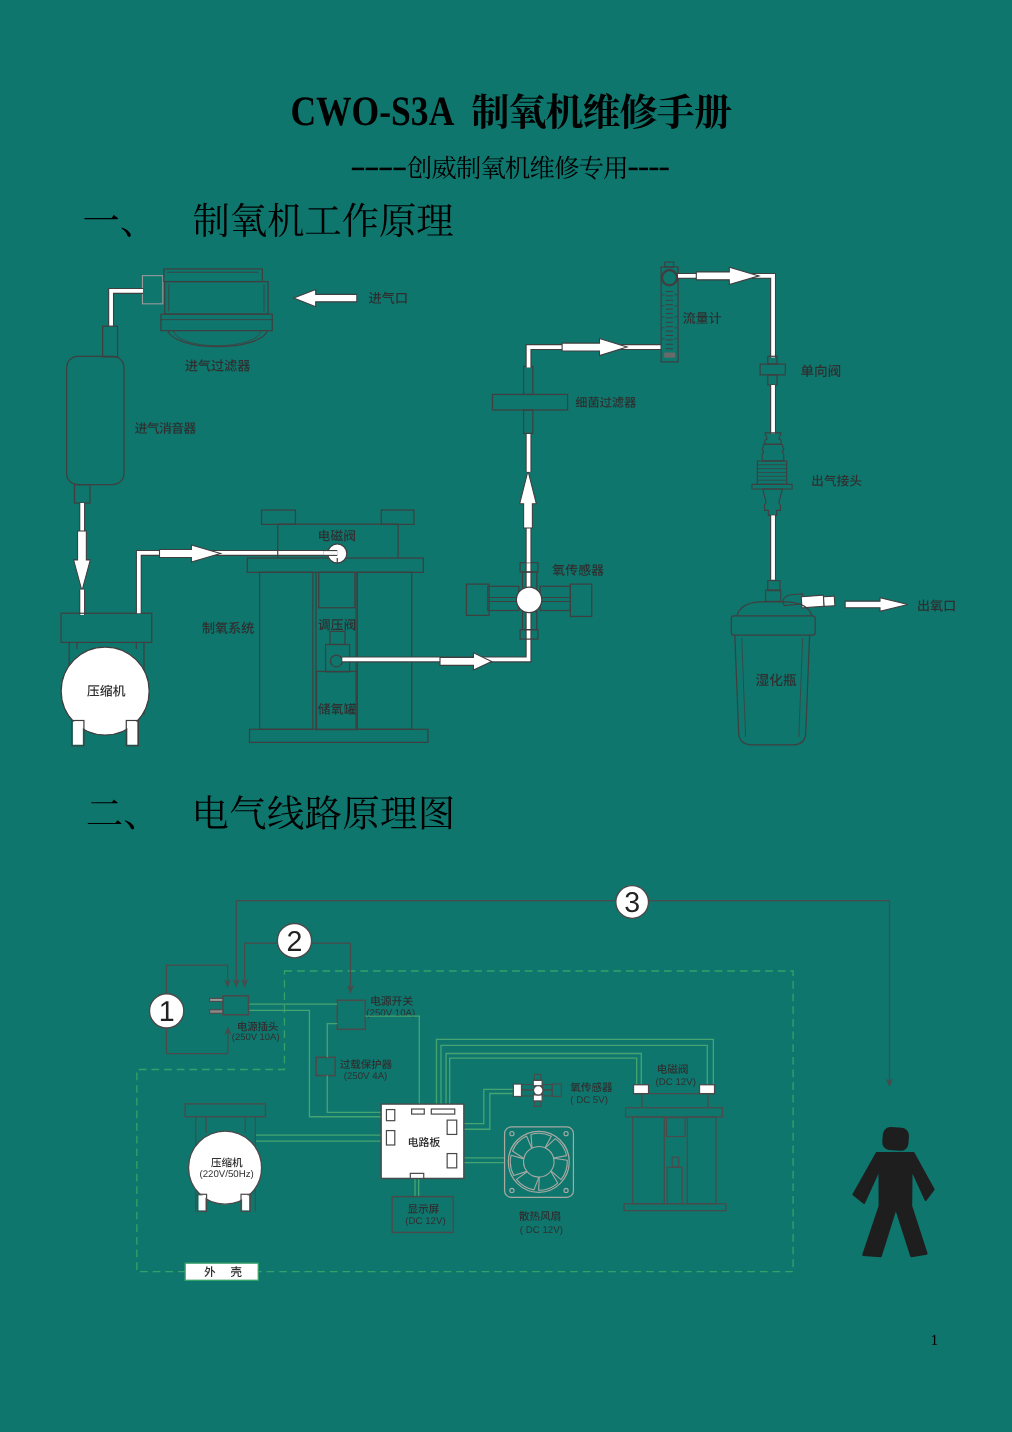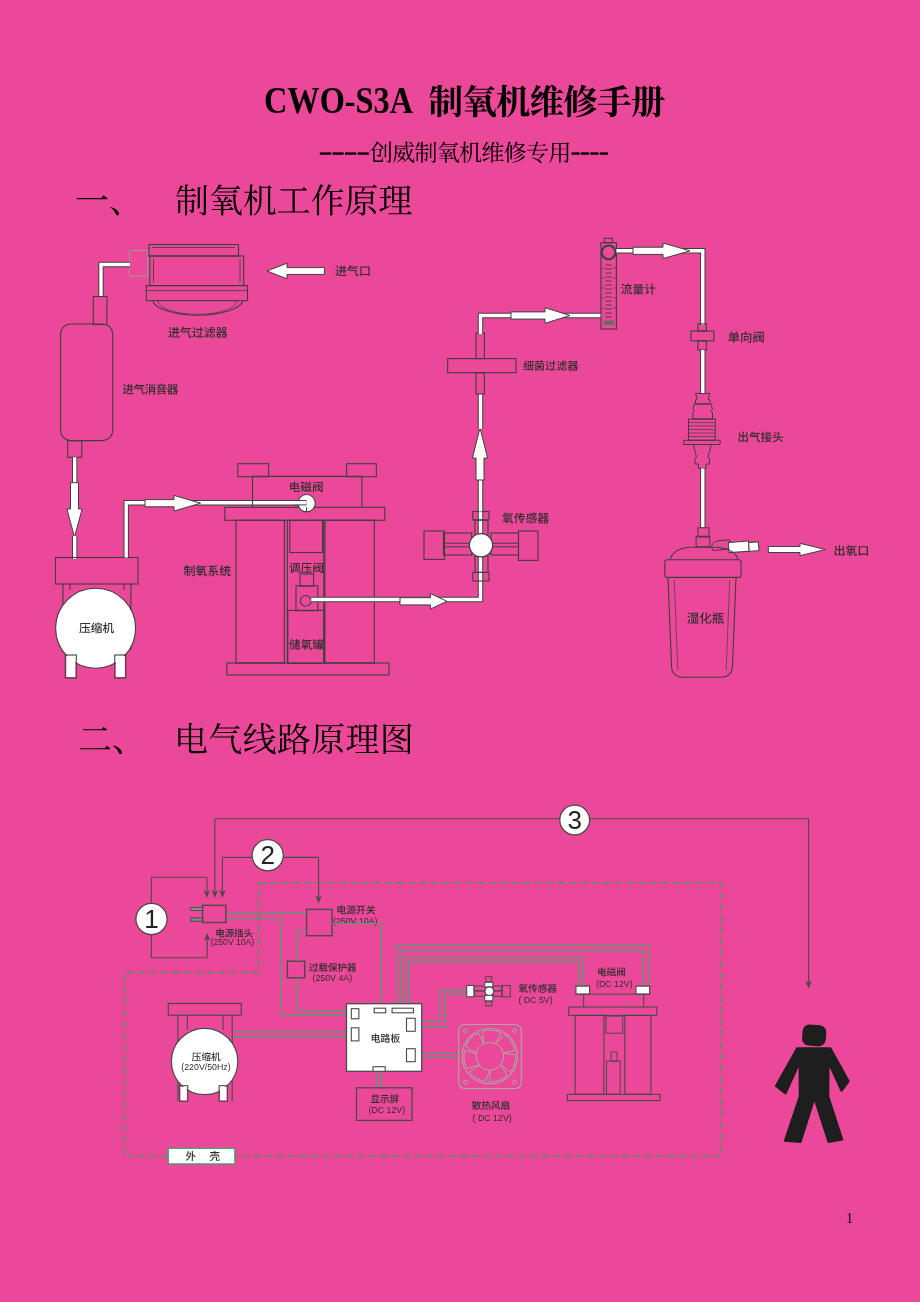--- a/index.html
+++ b/index.html
@@ -1,15 +1,15 @@
 <!DOCTYPE html>
 <html><head><meta charset="utf-8">
 <style>
 html,body{margin:0;padding:0;background:#fff;}
-#page{position:relative;width:920px;height:1302px;background:#ec4899;overflow:hidden;}
+#page{position:relative;width:920px;height:1302px;background:#0f766e;overflow:hidden;}
 </style></head>
 <body>
 <div id="page">
 <svg width="920" height="1302" viewBox="0 0 920 1302">
 <text x="264" y="113.3" font-family="Liberation Serif, sans-serif" font-size="38" font-weight="bold" fill="#000" text-anchor="start" textLength="149" lengthAdjust="spacingAndGlyphs">CWO-S3A</text>
 <path d="M437.5 85.1 442.5 85.6Q442.5 85.9 442.2 86.2Q442.0 86.4 441.3 86.5V115.9Q441.3 116.1 440.8 116.4Q440.3 116.8 439.6 117.0Q438.9 117.2 438.2 117.2H437.5ZM429.4 96.4H444.3L446.4 93.8Q446.4 93.8 447.0 94.3Q447.6 94.8 448.4 95.5Q449.3 96.2 450.0 96.8Q449.8 97.4 449.1 97.4H429.7ZM432.4 85.9 437.4 87.3Q437.3 87.6 436.9 87.8Q436.6 88.0 436.0 88.0Q434.9 90.4 433.5 92.4Q432.0 94.4 430.4 95.9L429.9 95.6Q430.4 94.4 430.9 92.8Q431.4 91.2 431.8 89.4Q432.1 87.6 432.4 85.9ZM432.8 90.9H443.7L445.6 88.3Q445.6 88.3 446.2 88.8Q446.8 89.3 447.7 90.0Q448.5 90.7 449.2 91.4Q449.1 91.9 448.2 91.9H432.8ZM444.2 101.4H443.9L445.6 99.5L449.4 102.3Q449.3 102.5 448.9 102.7Q448.5 103.0 448.0 103.1V110.2Q448.0 111.5 447.7 112.3Q447.5 113.2 446.6 113.7Q445.7 114.2 443.9 114.4Q443.9 113.5 443.8 112.9Q443.8 112.3 443.6 111.9Q443.4 111.5 443.0 111.2Q442.7 110.9 442.0 110.8V110.3Q442.0 110.3 442.4 110.3Q442.7 110.4 443.1 110.4Q443.6 110.4 443.8 110.4Q444.2 110.4 444.2 109.9ZM430.9 101.4V99.9L434.7 101.4H445.7V102.4H434.6V113.4Q434.6 113.5 434.1 113.8Q433.6 114.1 432.9 114.3Q432.2 114.5 431.4 114.5H430.9ZM450.6 87.5 455.3 87.9Q455.3 88.2 455.0 88.5Q454.8 88.7 454.1 88.8V108.5Q454.1 108.7 453.7 108.9Q453.3 109.2 452.6 109.4Q452.0 109.6 451.3 109.6H450.6ZM456.9 85.4 461.9 85.9Q461.9 86.2 461.6 86.5Q461.3 86.7 460.6 86.8V112.7Q460.6 114.0 460.3 115.0Q460.0 115.9 458.9 116.5Q457.9 117.0 455.8 117.3Q455.7 116.3 455.5 115.7Q455.3 115.0 455.0 114.5Q454.6 114.1 453.9 113.8Q453.3 113.5 452.1 113.3V112.8Q452.1 112.8 452.6 112.9Q453.1 112.9 453.9 112.9Q454.6 113.0 455.3 113.0Q455.9 113.0 456.2 113.0Q456.6 113.0 456.8 112.9Q456.9 112.7 456.9 112.4Z M485.5 96.3H485.1L487.1 94.0L491.2 97.1Q491.0 97.3 490.6 97.5Q490.3 97.7 489.7 97.7Q489.7 99.6 489.8 101.8Q490.0 103.9 490.4 105.9Q490.8 107.9 491.5 109.5Q492.2 111.0 493.2 111.7Q493.5 111.9 493.7 111.9Q493.9 111.8 494.0 111.5Q494.3 110.8 494.7 110.0Q495.0 109.1 495.2 108.2L495.6 108.2L495.3 113.2Q496.7 115.5 495.8 116.6Q495.2 117.2 494.3 117.3Q493.5 117.3 492.6 116.9Q491.7 116.5 491.1 115.9Q489.4 114.6 488.3 112.6Q487.2 110.5 486.6 107.9Q486.0 105.2 485.8 102.3Q485.6 99.3 485.5 96.3ZM466.5 96.3H487.8V97.2H466.8ZM471.7 92.5H486.1L488.2 89.9Q488.2 89.9 488.6 90.2Q489.0 90.5 489.6 90.9Q490.2 91.4 490.8 92.0Q491.5 92.5 492.0 93.0Q491.9 93.5 491.1 93.5H472.0ZM471.4 88.8H488.3L490.5 86.0Q490.5 86.0 490.9 86.3Q491.3 86.6 492.0 87.1Q492.6 87.6 493.3 88.1Q494.0 88.7 494.6 89.3Q494.5 89.8 493.6 89.8H470.9ZM471.0 84.8 476.7 86.4Q476.6 86.7 476.3 86.8Q476.0 86.9 475.3 86.8Q474.2 88.9 472.4 91.0Q470.6 93.0 468.5 94.7Q466.3 96.3 463.8 97.5L463.5 97.1Q465.2 95.8 466.7 93.7Q468.2 91.7 469.3 89.4Q470.4 87.1 471.0 84.8ZM465.6 102.5H480.1L482.2 99.9Q482.2 99.9 482.8 100.4Q483.4 100.9 484.3 101.6Q485.2 102.2 486.0 102.9Q485.8 103.4 485.0 103.4H465.8ZM473.1 102.6H477.3V116.4Q477.2 116.6 476.3 117.0Q475.5 117.3 473.9 117.3H473.1ZM477.2 97.3 482.5 98.6Q482.4 98.9 482.1 99.1Q481.8 99.3 481.2 99.3Q480.3 100.1 479.0 101.1Q477.7 102.1 476.4 102.9H475.8Q476.3 101.7 476.7 100.1Q477.0 98.5 477.2 97.3ZM469.4 97.5Q471.5 97.8 472.6 98.4Q473.7 99.0 474.1 99.8Q474.5 100.5 474.4 101.2Q474.2 101.9 473.7 102.3Q473.1 102.8 472.3 102.8Q471.6 102.8 470.8 102.1Q470.7 100.9 470.2 99.7Q469.7 98.5 469.1 97.7ZM464.6 110.5H481.0L483.2 107.9Q483.2 107.9 483.6 108.2Q484.0 108.5 484.6 108.9Q485.2 109.4 485.9 109.9Q486.6 110.5 487.1 111.0Q487.0 111.5 486.2 111.5H464.9ZM466.6 106.3H479.1L481.2 103.7Q481.2 103.7 481.6 104.0Q482.0 104.3 482.6 104.8Q483.2 105.2 483.9 105.8Q484.6 106.3 485.1 106.8Q485.0 107.3 484.2 107.3H466.9Z M514.3 87.9H523.2V88.9H514.3ZM512.5 87.9V87.5V86.3L517.0 87.9H516.4V99.9Q516.4 102.4 516.1 104.8Q515.8 107.3 514.9 109.6Q514.1 111.8 512.2 113.8Q510.4 115.8 507.2 117.4L506.8 117.1Q509.4 114.8 510.6 112.1Q511.8 109.4 512.1 106.3Q512.5 103.3 512.5 100.0ZM520.7 87.9H520.3L522.3 85.6L526.1 88.7Q525.9 88.9 525.6 89.1Q525.3 89.3 524.7 89.4V111.9Q524.7 112.3 524.8 112.4Q524.9 112.6 525.1 112.6H525.7Q525.9 112.6 526.0 112.6Q526.2 112.6 526.3 112.6Q526.5 112.6 526.6 112.5Q526.8 112.4 526.9 112.2Q527.1 112.0 527.3 111.3Q527.5 110.6 527.7 109.7Q527.9 108.9 528.1 108.1H528.5L528.6 112.4Q529.3 112.8 529.6 113.2Q529.8 113.5 529.8 114.1Q529.8 115.2 528.8 115.8Q527.7 116.3 525.3 116.3H523.8Q522.5 116.3 521.8 116.0Q521.2 115.7 521.0 114.9Q520.7 114.2 520.7 113.0ZM496.9 93.2H506.7L508.5 90.5Q508.5 90.5 508.9 90.8Q509.2 91.1 509.7 91.6Q510.3 92.1 510.8 92.6Q511.4 93.2 511.9 93.7Q511.7 94.2 510.9 94.2H497.2ZM501.7 93.2H505.8V93.8Q504.8 98.4 502.7 102.3Q500.5 106.1 497.1 109.1L496.7 108.8Q498.0 106.7 499.0 104.1Q500.0 101.5 500.7 98.8Q501.3 96.0 501.7 93.2ZM502.1 84.8 507.3 85.3Q507.2 85.7 507.0 85.9Q506.7 86.2 506.0 86.3V116.1Q506.0 116.3 505.5 116.6Q505.1 116.9 504.4 117.1Q503.7 117.3 502.9 117.3H502.1ZM506.0 96.9Q508.1 97.5 509.3 98.4Q510.4 99.3 510.9 100.2Q511.3 101.1 511.1 101.8Q511.0 102.5 510.5 103.0Q509.9 103.4 509.2 103.4Q508.5 103.4 507.7 102.7Q507.7 101.8 507.4 100.8Q507.1 99.7 506.6 98.8Q506.2 97.8 505.7 97.1Z M551.1 84.6Q553.3 85.2 554.5 86.1Q555.8 87.0 556.2 87.9Q556.6 88.9 556.4 89.7Q556.2 90.5 555.6 91.0Q555.0 91.4 554.1 91.4Q553.3 91.4 552.5 90.6Q552.5 89.6 552.3 88.5Q552.1 87.5 551.7 86.5Q551.3 85.6 550.7 84.8ZM551.5 86.6Q551.4 86.8 551.1 87.0Q550.9 87.2 550.2 87.2Q549.3 89.4 547.9 91.9Q546.5 94.4 544.6 96.8Q542.7 99.1 540.3 101.0L540.0 100.7Q541.2 99.0 542.1 97.0Q543.1 94.9 543.9 92.8Q544.7 90.6 545.2 88.6Q545.8 86.6 546.1 84.9ZM547.8 116.1Q547.8 116.3 547.0 116.8Q546.2 117.3 544.8 117.3H544.1V94.2L545.8 91.1L548.3 92.0H547.8ZM555.4 92.0V114.3H551.7V92.0ZM559.8 110.8Q559.8 110.8 560.2 111.1Q560.6 111.4 561.2 111.9Q561.7 112.4 562.4 113.0Q563.0 113.5 563.5 114.0Q563.4 114.6 562.6 114.6H545.9V113.6H557.7ZM558.7 103.5Q558.7 103.5 559.1 103.9Q559.5 104.2 560.0 104.6Q560.5 105.1 561.1 105.6Q561.7 106.2 562.2 106.7Q562.0 107.2 561.2 107.2H546.0V106.2H556.9ZM558.7 96.5Q558.7 96.5 559.1 96.7Q559.5 97.0 560.0 97.5Q560.5 98.0 561.1 98.5Q561.7 99.1 562.2 99.5Q562.0 100.1 561.2 100.1H546.0V99.1H556.9ZM559.5 89.3Q559.5 89.3 559.8 89.6Q560.2 89.9 560.8 90.4Q561.4 90.9 562.0 91.4Q562.6 92.0 563.1 92.5Q563.0 93.0 562.2 93.0H545.7V92.0H557.5ZM544.3 93.5Q544.2 93.9 543.6 94.0Q543.1 94.1 542.3 93.8L543.3 93.5Q542.5 94.8 541.3 96.3Q540.0 97.8 538.6 99.3Q537.1 100.8 535.5 102.1Q534.0 103.5 532.5 104.5L532.5 104.1H534.4Q534.3 105.7 533.8 106.7Q533.3 107.7 532.6 107.9L530.8 103.5Q530.8 103.5 531.3 103.4Q531.8 103.3 532.1 103.1Q533.1 102.2 534.2 100.7Q535.3 99.3 536.4 97.5Q537.5 95.8 538.3 94.0Q539.2 92.3 539.6 91.0ZM541.2 86.9Q541.1 87.3 540.6 87.5Q540.1 87.7 539.3 87.4L540.3 87.1Q539.5 88.5 538.1 90.1Q536.8 91.8 535.3 93.3Q533.8 94.8 532.4 95.8L532.4 95.3H534.3Q534.2 97.0 533.7 97.9Q533.3 98.9 532.6 99.2L530.8 94.8Q530.8 94.8 531.2 94.7Q531.6 94.6 531.9 94.4Q532.5 93.8 533.1 92.6Q533.8 91.5 534.4 90.1Q535.0 88.7 535.5 87.4Q535.9 86.0 536.2 85.0ZM531.0 111.1Q532.1 110.9 534.0 110.5Q535.9 110.0 538.3 109.5Q540.6 108.9 543.1 108.3L543.2 108.6Q541.7 109.8 539.4 111.4Q537.1 113.0 533.9 114.9Q533.6 115.7 533.0 115.9ZM531.6 103.5Q532.6 103.5 534.3 103.3Q536.1 103.2 538.2 103.0Q540.4 102.8 542.6 102.5L542.7 103.0Q541.3 103.7 538.7 104.9Q536.1 106.1 533.0 107.4ZM531.4 94.9Q532.3 94.9 533.8 94.8Q535.3 94.8 537.1 94.7Q539.0 94.6 540.9 94.4L540.9 94.9Q539.8 95.5 537.6 96.6Q535.4 97.7 532.8 98.8Z M590.1 89.4 592.3 87.4 595.9 90.4Q595.5 90.9 594.4 91.0Q592.2 95.2 587.8 98.2Q583.5 101.2 577.2 102.5L577.0 102.1Q580.3 100.7 583.0 98.8Q585.7 96.9 587.6 94.5Q589.5 92.2 590.5 89.4ZM592.1 89.4V90.4H582.2L581.9 89.4ZM577.9 90.7Q577.8 91.0 577.6 91.2Q577.3 91.5 576.7 91.5V111.8Q576.7 112.0 576.3 112.3Q575.8 112.5 575.2 112.7Q574.5 113.0 573.8 113.0H573.2V90.2ZM574.4 86.5Q574.3 86.8 574.0 87.0Q573.7 87.2 573.1 87.1Q572.1 90.4 570.8 93.3Q569.5 96.2 567.9 98.7Q566.3 101.1 564.4 103.1L564.0 102.8Q565.1 100.5 566.1 97.6Q567.1 94.6 568.0 91.3Q568.8 88.1 569.3 84.8ZM572.2 95.3Q572.1 95.5 571.8 95.7Q571.6 95.9 571.1 95.9V116.2Q571.1 116.4 570.6 116.6Q570.2 116.9 569.5 117.1Q568.8 117.3 568.1 117.3H567.4V95.9L568.8 94.0ZM590.3 102.3Q590.1 102.5 589.8 102.6Q589.5 102.6 588.9 102.5Q586.6 103.9 583.7 105.0Q580.9 106.0 578.1 106.6L577.7 106.1Q580.1 104.9 582.3 103.3Q584.6 101.6 586.4 99.7ZM593.6 105.6Q593.4 105.9 593.1 105.9Q592.8 106.0 592.3 105.9Q589.1 108.1 585.5 109.7Q581.9 111.2 578.1 112.1L577.9 111.5Q581.2 110.0 584.1 107.9Q587.1 105.8 589.5 102.9ZM596.9 109.3Q596.7 109.5 596.3 109.6Q596.0 109.7 595.3 109.6Q592.5 112.1 589.4 113.7Q586.3 115.2 582.9 116.1Q579.5 116.9 575.7 117.2L575.5 116.7Q578.9 115.8 581.9 114.5Q584.9 113.3 587.5 111.3Q590.1 109.4 592.2 106.6ZM581.8 90.2Q583.0 92.5 585.0 94.2Q587.1 95.8 590.1 96.8Q593.1 97.8 597.1 98.2L597.0 98.6Q595.9 99.0 595.4 99.9Q594.8 100.8 594.6 102.2Q590.8 101.3 588.3 99.7Q585.8 98.1 584.2 95.9Q582.6 93.6 581.4 90.7ZM586.5 86.3Q586.4 86.6 586.1 86.8Q585.8 87.0 585.2 87.0Q583.7 90.4 581.8 93.0Q579.8 95.5 577.3 97.2L576.9 96.9Q577.9 95.4 578.8 93.5Q579.7 91.5 580.4 89.3Q581.0 87.1 581.4 84.8Z M597.9 103.8H624.0L626.4 100.8Q626.4 100.8 626.9 101.2Q627.3 101.5 628.0 102.0Q628.7 102.5 629.4 103.1Q630.2 103.7 630.8 104.2Q630.7 104.8 629.8 104.8H598.2ZM599.8 96.3H622.7L625.0 93.4Q625.0 93.4 625.5 93.7Q625.9 94.1 626.6 94.6Q627.2 95.1 628.0 95.7Q628.7 96.2 629.3 96.8Q629.2 97.3 628.3 97.3H600.1ZM622.9 84.9 627.1 88.9Q626.9 89.2 626.3 89.2Q625.6 89.2 624.8 88.9Q622.4 89.4 619.4 89.8Q616.5 90.2 613.2 90.5Q609.9 90.8 606.6 90.9Q603.2 91.1 600.0 91.0L599.9 90.5Q603.0 90.1 606.2 89.5Q609.4 88.9 612.6 88.1Q615.7 87.4 618.4 86.5Q621.0 85.7 622.9 84.9ZM612.2 89.0H616.7V112.0Q616.7 113.4 616.2 114.5Q615.8 115.7 614.4 116.4Q613.1 117.1 610.4 117.3Q610.3 116.2 610.0 115.4Q609.8 114.6 609.1 114.2Q608.5 113.6 607.6 113.3Q606.7 112.9 604.9 112.7V112.2Q604.9 112.2 605.4 112.3Q606.0 112.3 606.8 112.3Q607.7 112.4 608.6 112.4Q609.5 112.5 610.3 112.5Q611.0 112.5 611.4 112.5Q611.8 112.5 612.0 112.3Q612.2 112.2 612.2 111.8Z M635.6 87.6V87.2V86.0L640.0 87.6H639.4V97.0Q639.4 99.4 639.2 102.1Q639.1 104.8 638.5 107.5Q637.8 110.2 636.5 112.7Q635.1 115.2 632.7 117.3L632.3 117.0Q633.9 114.1 634.6 110.7Q635.3 107.4 635.5 103.9Q635.6 100.4 635.6 97.1ZM637.5 87.6H644.3V88.5H637.5ZM642.5 87.6H642.2L643.9 85.5L647.7 88.4Q647.5 88.6 647.2 88.8Q646.8 89.0 646.3 89.1V112.2Q646.3 113.5 646.0 114.5Q645.7 115.4 644.7 116.0Q643.7 116.6 641.6 116.8Q641.5 115.8 641.3 115.1Q641.2 114.4 640.9 114.0Q640.6 113.6 640.0 113.3Q639.4 113.0 638.3 112.7V112.3Q638.3 112.3 638.8 112.3Q639.2 112.3 639.8 112.3Q640.5 112.4 641.0 112.4Q641.6 112.5 641.8 112.5Q642.2 112.5 642.4 112.3Q642.5 112.1 642.5 111.7ZM649.0 87.6V87.2V85.9L653.5 87.6H652.8V98.0Q652.8 100.4 652.7 102.9Q652.6 105.4 652.0 108.0Q651.4 110.5 650.1 112.9Q648.8 115.3 646.5 117.2L646.1 117.0Q647.5 114.2 648.1 111.1Q648.7 107.9 648.9 104.6Q649.0 101.3 649.0 98.0ZM650.9 87.6H658.0V88.5H650.9ZM656.2 87.6H655.9L657.7 85.4L661.6 88.5Q661.4 88.7 661.0 88.9Q660.7 89.1 660.1 89.2V112.6Q660.1 114.0 659.8 114.9Q659.5 115.9 658.4 116.5Q657.4 117.1 655.3 117.3Q655.2 116.3 655.0 115.6Q654.9 114.9 654.5 114.5Q654.2 114.0 653.6 113.7Q653.0 113.4 651.9 113.2V112.7Q651.9 112.7 652.3 112.7Q652.8 112.8 653.5 112.8Q654.1 112.8 654.7 112.9Q655.3 112.9 655.5 112.9Q656.0 112.9 656.1 112.7Q656.2 112.5 656.2 112.2ZM631.7 99.1H660.1L661.8 96.5Q661.8 96.5 662.4 97.0Q662.9 97.5 663.7 98.2Q664.4 98.9 665.0 99.6Q664.9 99.8 664.7 100.0Q664.4 100.1 664.1 100.1H632.0Z" fill="#000"></path>
 <rect x="319.8" y="152.4" width="11.2" height="2.3" fill="#000"></rect>
 <rect x="332.40000000000003" y="152.4" width="11.2" height="2.3" fill="#000"></rect>
 <rect x="345.0" y="152.4" width="11.2" height="2.3" fill="#000"></rect>
 <rect x="357.6" y="152.4" width="11.2" height="2.3" fill="#000"></rect>

